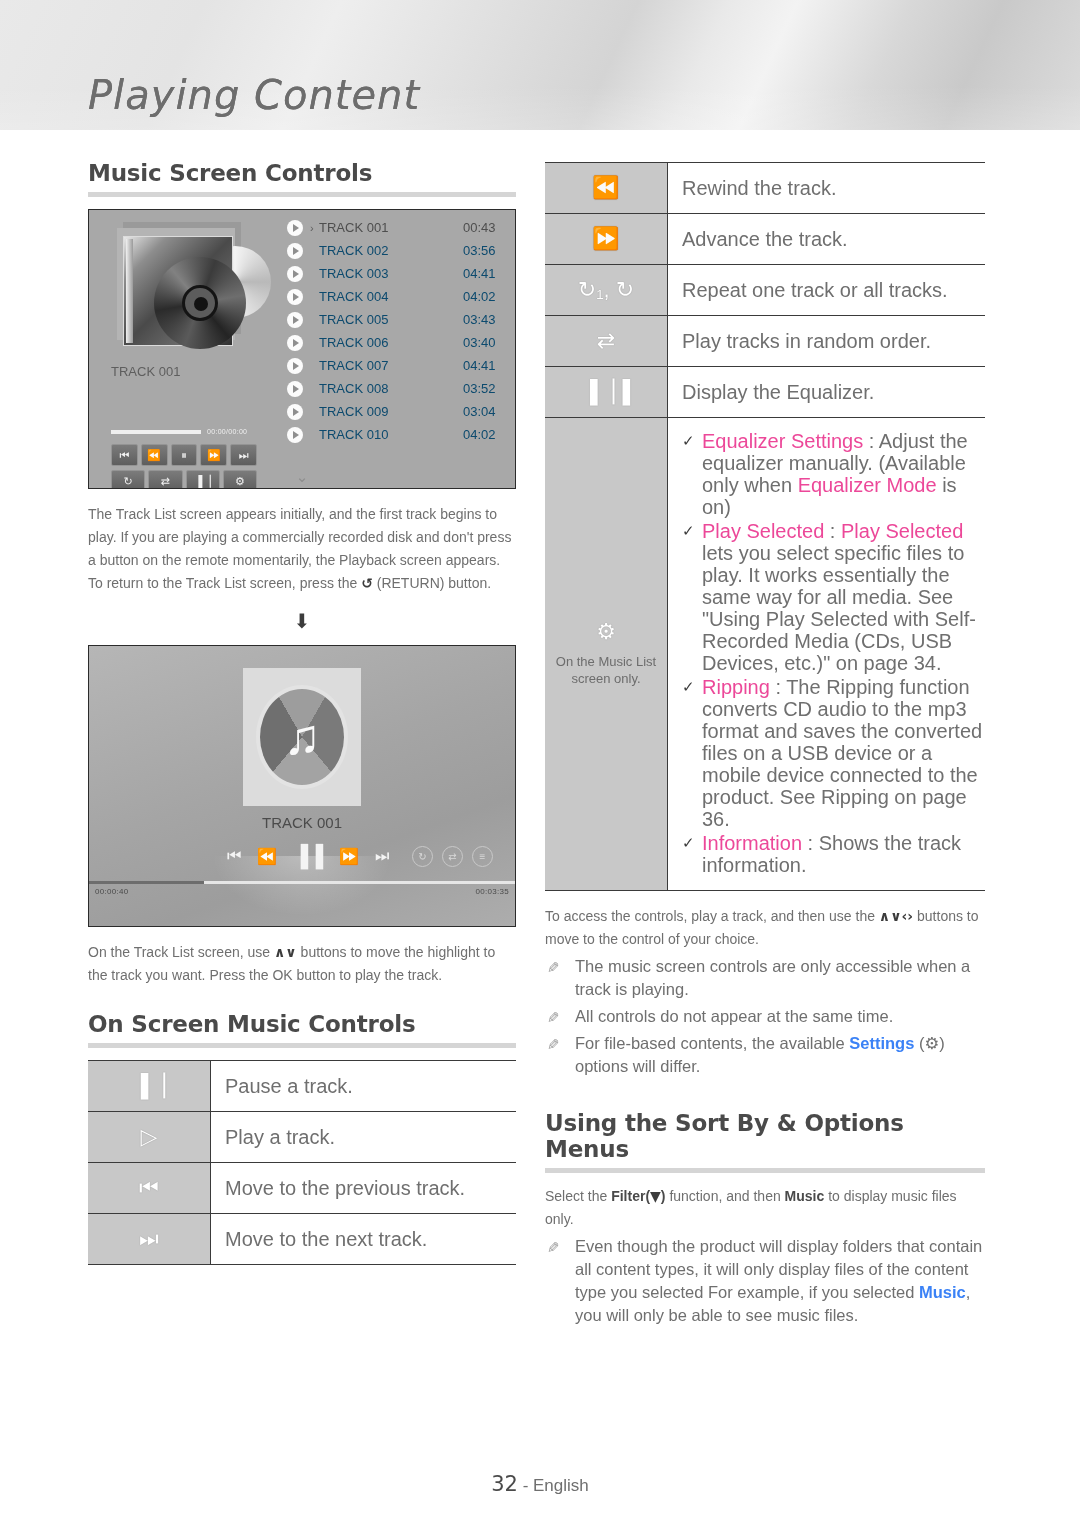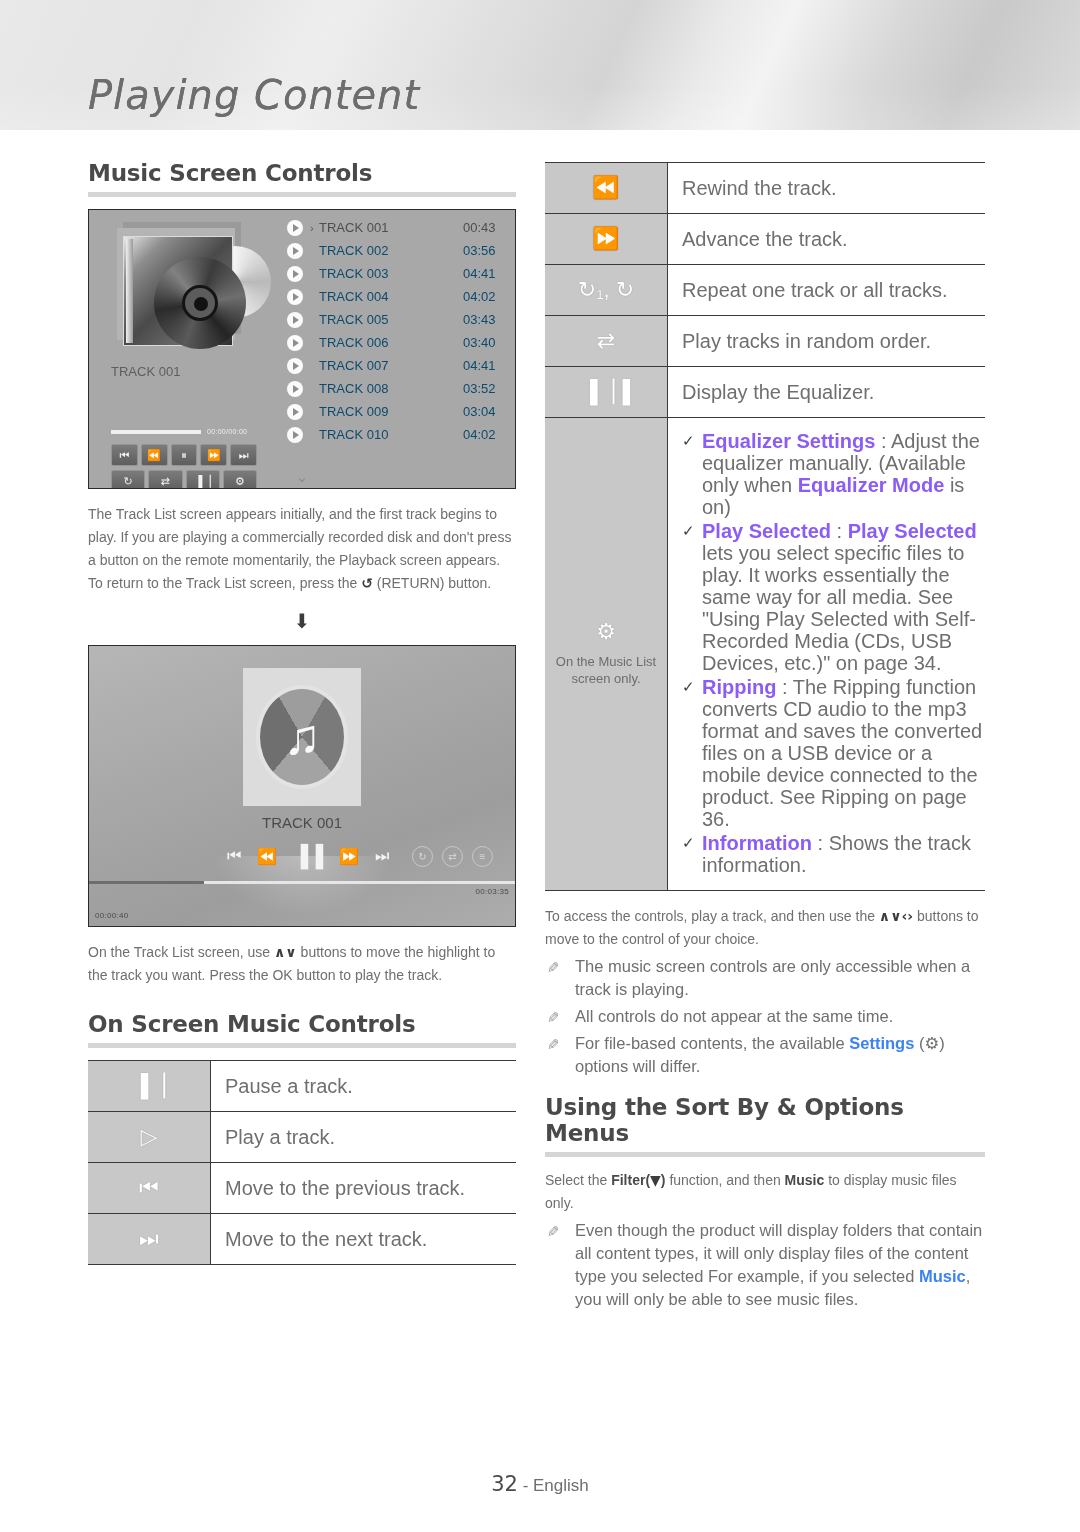--- a/index.html
+++ b/index.html
@@ -103,35 +103,35 @@
   .shot2 .ctrls{position:absolute;left:0;right:0;top:198px;display:flex;align-items:center;}
   .shot2 .ctrls .grp{margin-left:138px;display:flex;gap:16px;align-items:center;color:#f4f4f4;font-size:16px;}
   .shot2 .ctrls .grp .big{font-size:21px;}
   .shot2 .ctrls .opt{margin-left:auto;margin-right:22px;display:flex;gap:9px;}
   .shot2 .ctrls .opt span{width:19px;height:19px;border-radius:50%;border:1px solid #c9c9c9;color:#d8d8d8;font-size:10px;
     display:flex;align-items:center;justify-content:center;}
   .shot2 .bulge{position:absolute;left:50%;top:210px;transform:translateX(-50%);width:180px;height:60px;border-radius:0 0 90px 90px;
     background:radial-gradient(ellipse at 50% 0%, rgba(255,255,255,0.30), rgba(255,255,255,0) 70%);}
   .shot2 .prog{position:absolute;left:0;right:0;top:235px;height:3px;background:#e6e6e6;}
   .shot2 .prog i{position:absolute;left:0;top:0;height:3px;width:27%;background:#6d6d6d;display:block;}
-  .shot2 .t1{position:absolute;left:6px;top:241px;font-size:8px;color:#4b4b4b;letter-spacing:0.3px;margin-top:24px;}
+  .shot2 .t1{position:absolute;left:6px;top:241px;font-size:8px;color:#4b4b4b;letter-spacing:0.3px;}
   .shot2 .t2{position:absolute;right:6px;top:241px;font-size:8px;color:#4b4b4b;letter-spacing:0.3px;}
 
   
   table.t{border-collapse:collapse;width:100%;margin-top:2px;}
   table.t tr td{border-top:1.5px solid #3a3a3a;border-bottom:1.5px solid #3a3a3a;}
   table.t tr td.ic{
     background:#c8c8c8;width:122px;text-align:center;vertical-align:middle;
     color:#ffffff;font-size:22px;line-height:1;padding:14px 0;
     text-shadow:0 0 1px #7a7a7a;
     border-right:1.5px solid #3a3a3a;
   }
   table.t tr td.ic .lbl{display:block;font-size:13px;color:#6d6d6d;text-shadow:none;margin-top:10px;line-height:17px;}
   table.t tr td.tx{padding:12px 0 12px 14px;font-size:20px;color:#6f6f6f;line-height:22px;}
-  table.t tr td.tx b{color:#8b5cf6;font-weight:700;}
+  table.t tr td.tx b{color:#ec4899;font-weight:400;}
   .chk{display:block;position:relative;padding-left:20px;margin:0 0 2px 0;}
   .chk:before{content:"\2713";position:absolute;left:0;top:0;color:#3c3c3c;font-size:15px;}
 
   
   .note-item{position:relative;padding-left:30px;font-size:16.5px;line-height:23px;color:#6f6f6f;margin-top:4px;}
   .note-item:before{content:"\270E";position:absolute;left:2px;top:1px;font-size:15px;color:#9a9a9a;
     transform:scaleX(-1);display:inline-block;}
   .note-item b{color:#3b82f6;font-weight:700;}
 
   .glyph{font-family:"DejaVu Sans", sans-serif;font-weight:700;color:#3c3c3c;}
@@ -342,21 +342,21 @@
     </tr>
   </tbody>
     </table>
 
   <p class="body"><span>To access the controls, play a track, and then use the </span><span class="glyph">∧∨‹›</span><span> buttons to move to the control of your choice.</span></p>
 
   <div class="note-item"><span>The music screen controls are only accessible when a track is playing.</span></div>
   <div class="note-item"><span>All controls do not appear at the same time.</span></div>
   <div class="note-item"><span>For file-based contents, the available </span><b>Settings</b><span> (⚙) options will differ.</span></div>
 
-  <h2 class="sec" style="margin-top:16px">Using the Sort By &amp; Options Menus</h2>
+  <h2 class="sec" style="margin-top:32px">Using the Sort By &amp; Options Menus</h2>
   <div class="rule"></div>
 
   <p class="body" style="margin-top:12px"><span>Select the </span><b>Filter(</b><span class="glyph">▼</span><b>)</b><span> function, and then </span><b>Music</b><span> to display music files only.</span></p>
 
   <div class="note-item"><span>Even though the product will display folders that contain all content types, it will only display files of the content type you selected For example, if you selected </span><b>Music</b><span>, you will only be able to see music files.</span></div>
 
 </div>
 
 <div class="footer">
   <span class="pg">32</span><span> - </span><span>English</span>

